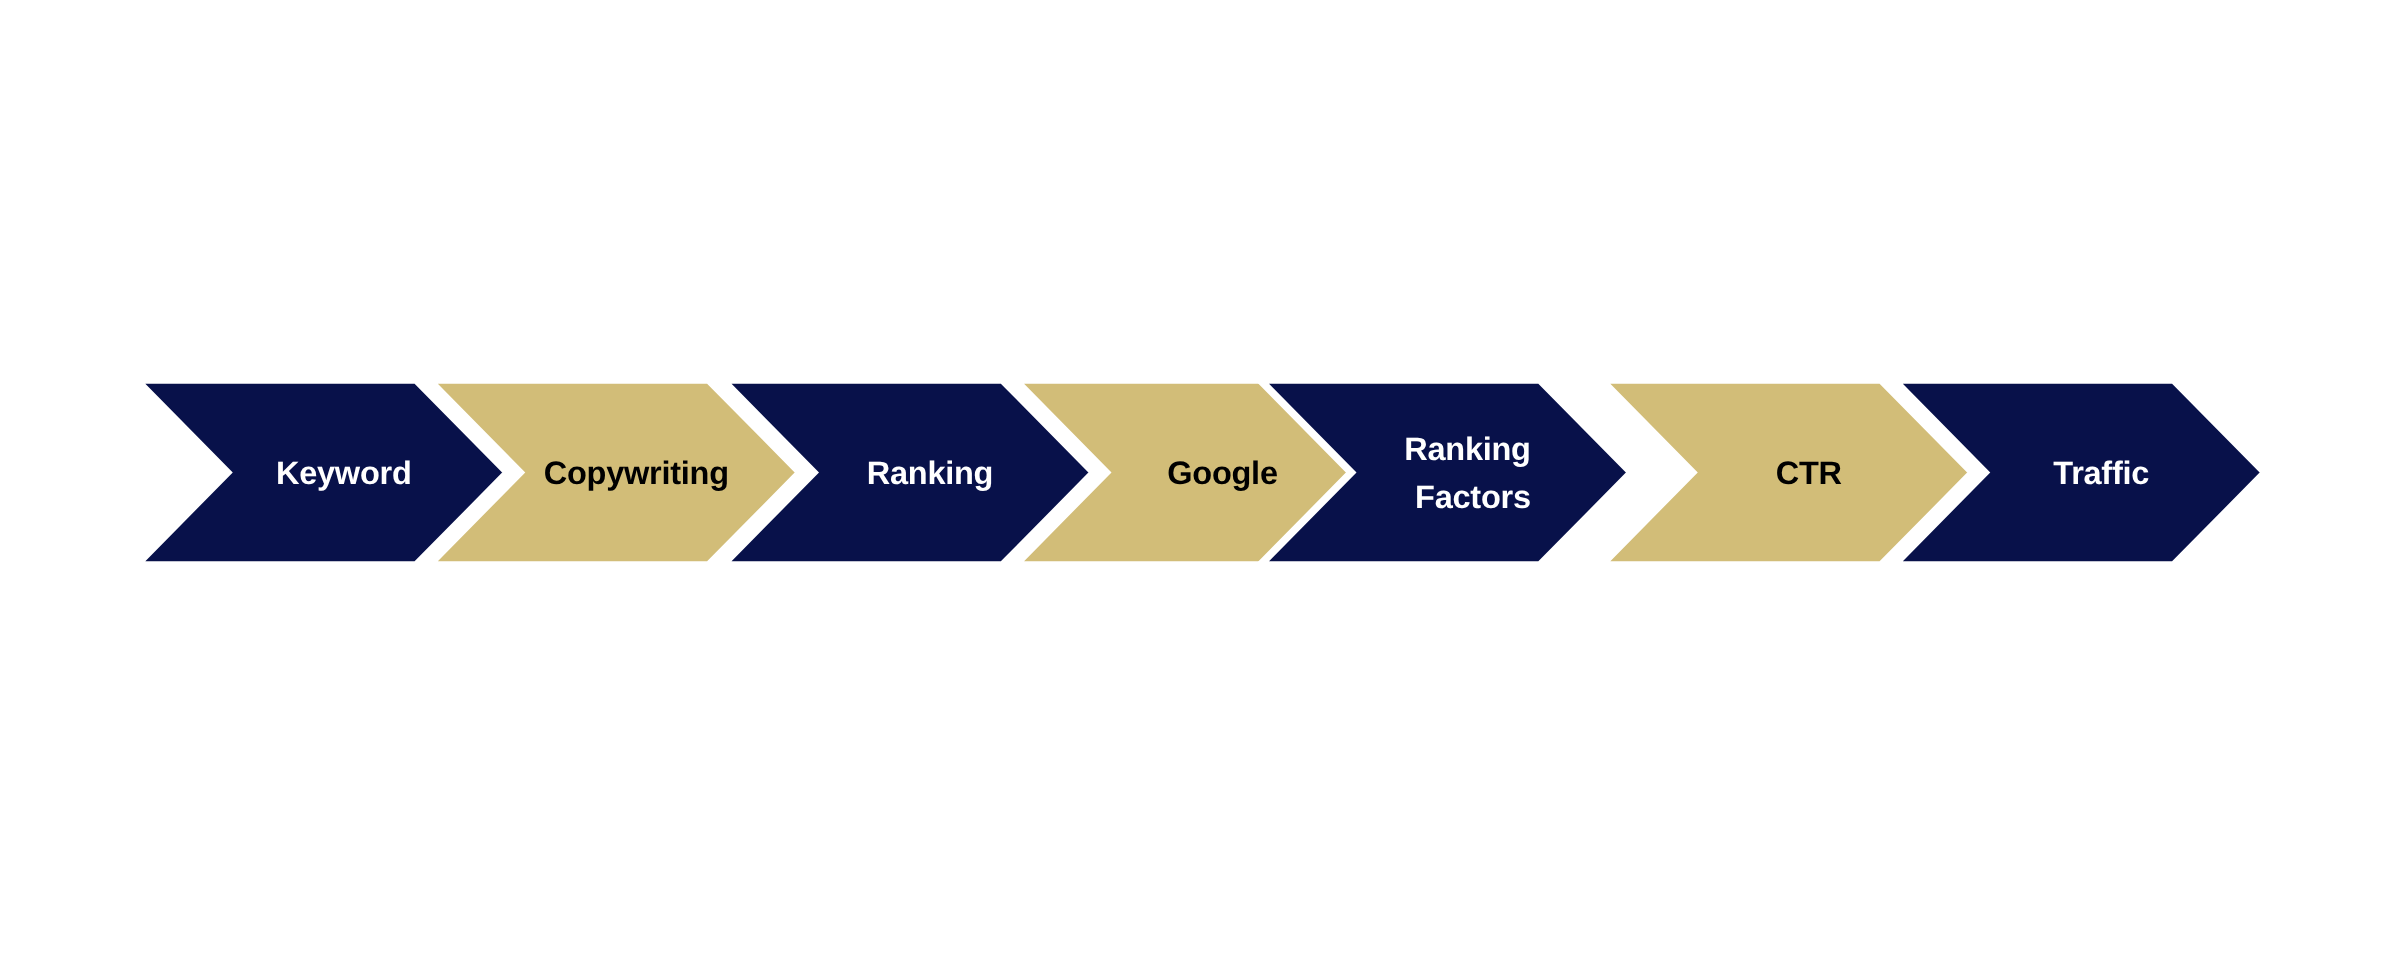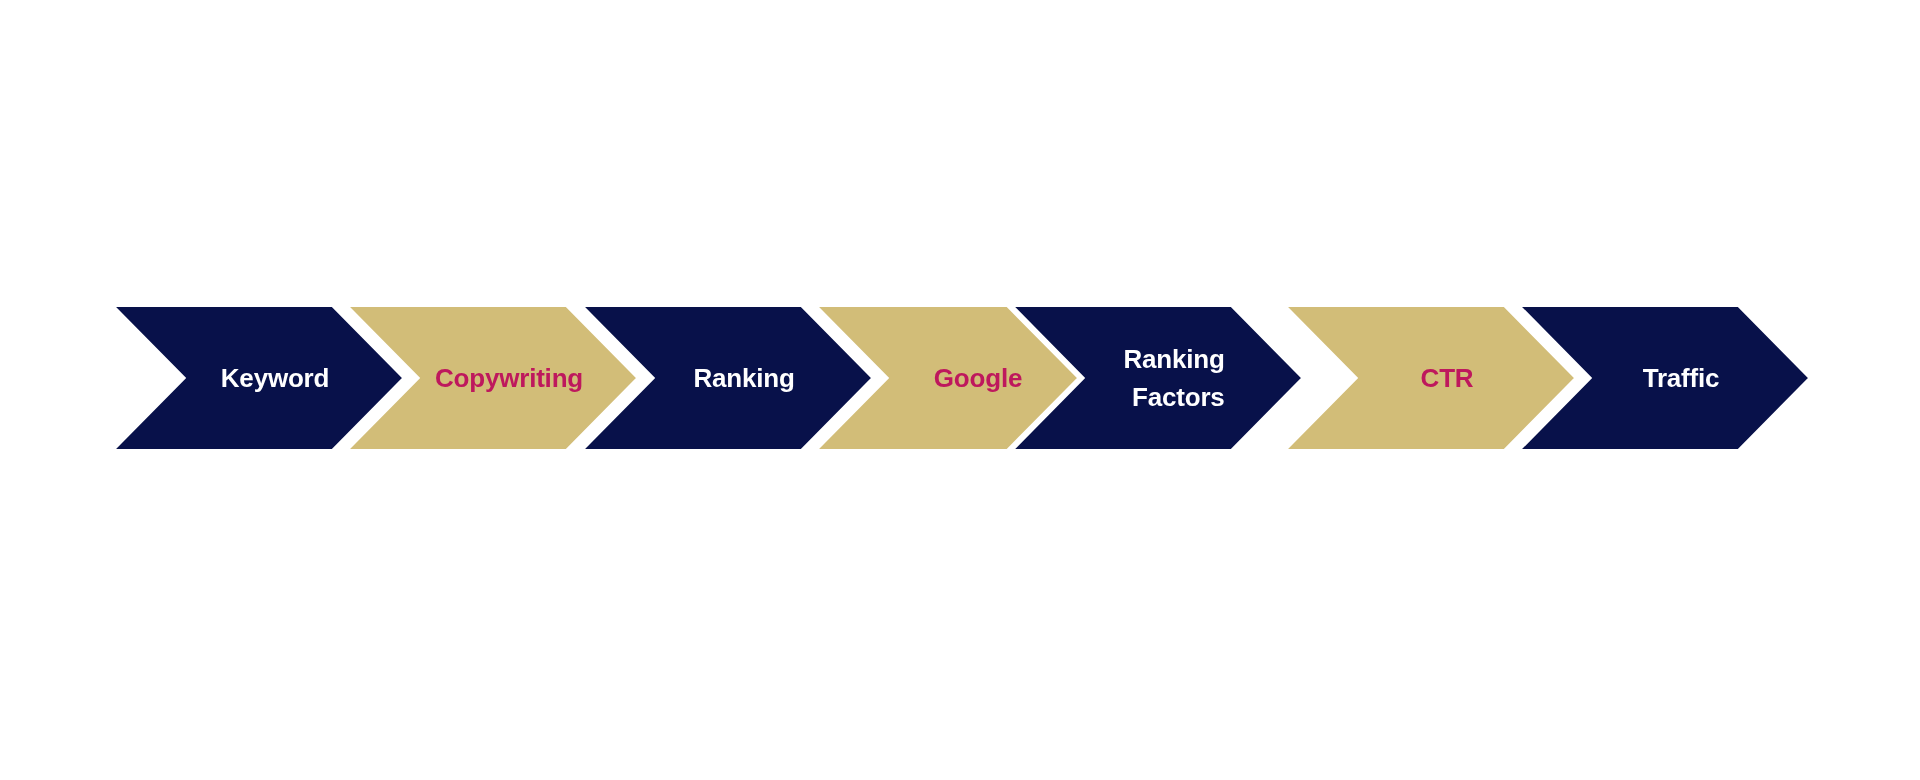--- a/index.html
+++ b/index.html
@@ -45,21 +45,21 @@
       align-items: center;
       justify-content: center;
       text-align: center;
       color: #ffffff;
       font-weight: bold;
       font-size: 26px;
       line-height: 38px;
       letter-spacing: -0.2px;
     }
     .step.gold .label {
-      color: #be185d;
+      color: #000000;
     }
   </style>
 </head>
 <body>
 
 <div id="flow">
 
   <div class="step navy" style="left:109px; z-index:1;">
     <svg viewBox="-5 -5 307 158">
       <polygon points="0,0 224,0 297,74 224,148 0,148 73,74" fill="#08114a" stroke="#ffffff" stroke-width="6" stroke-linejoin="miter"></polygon>

